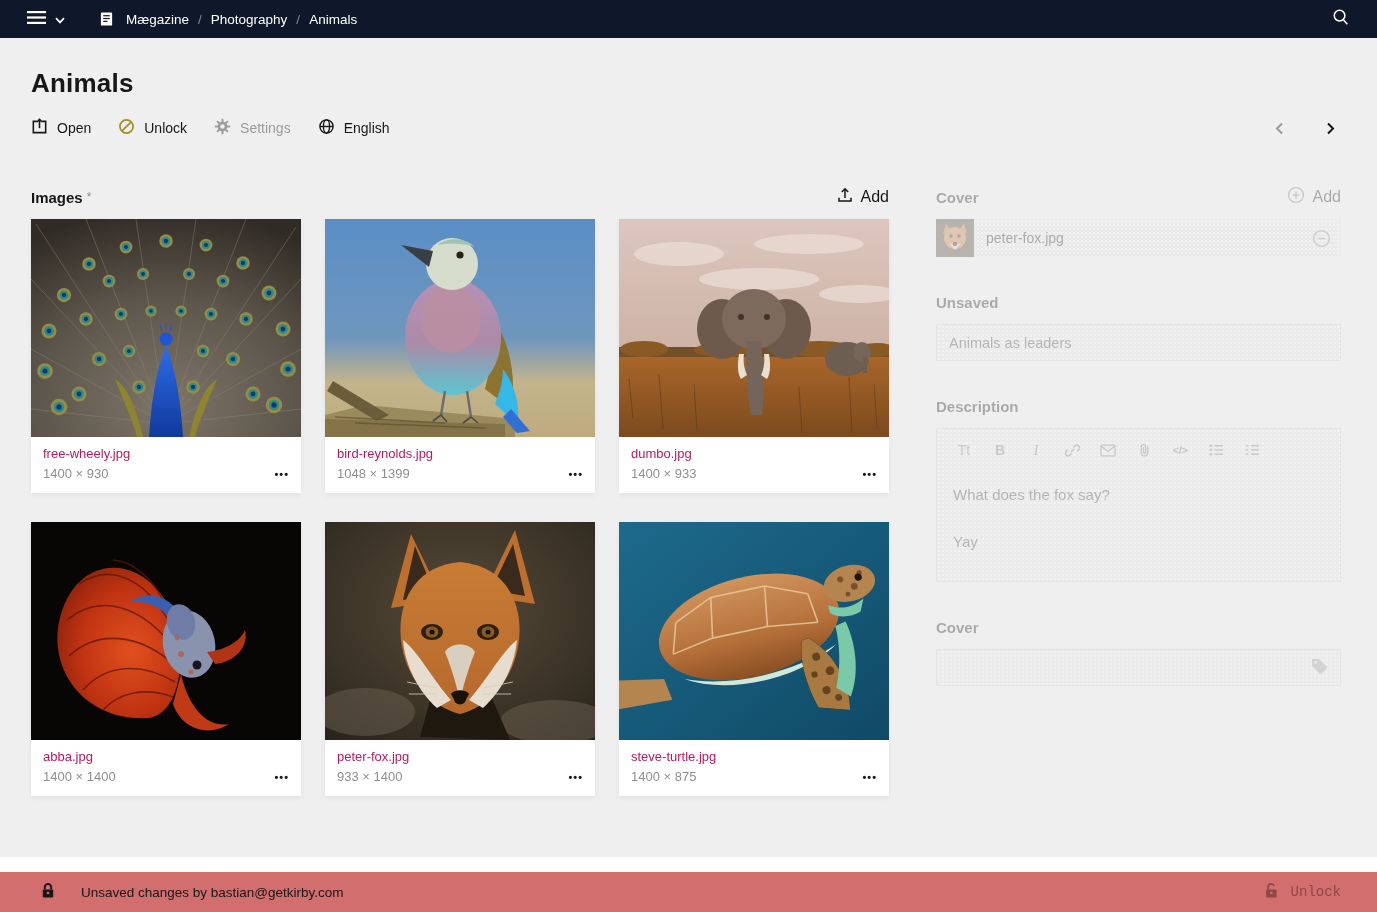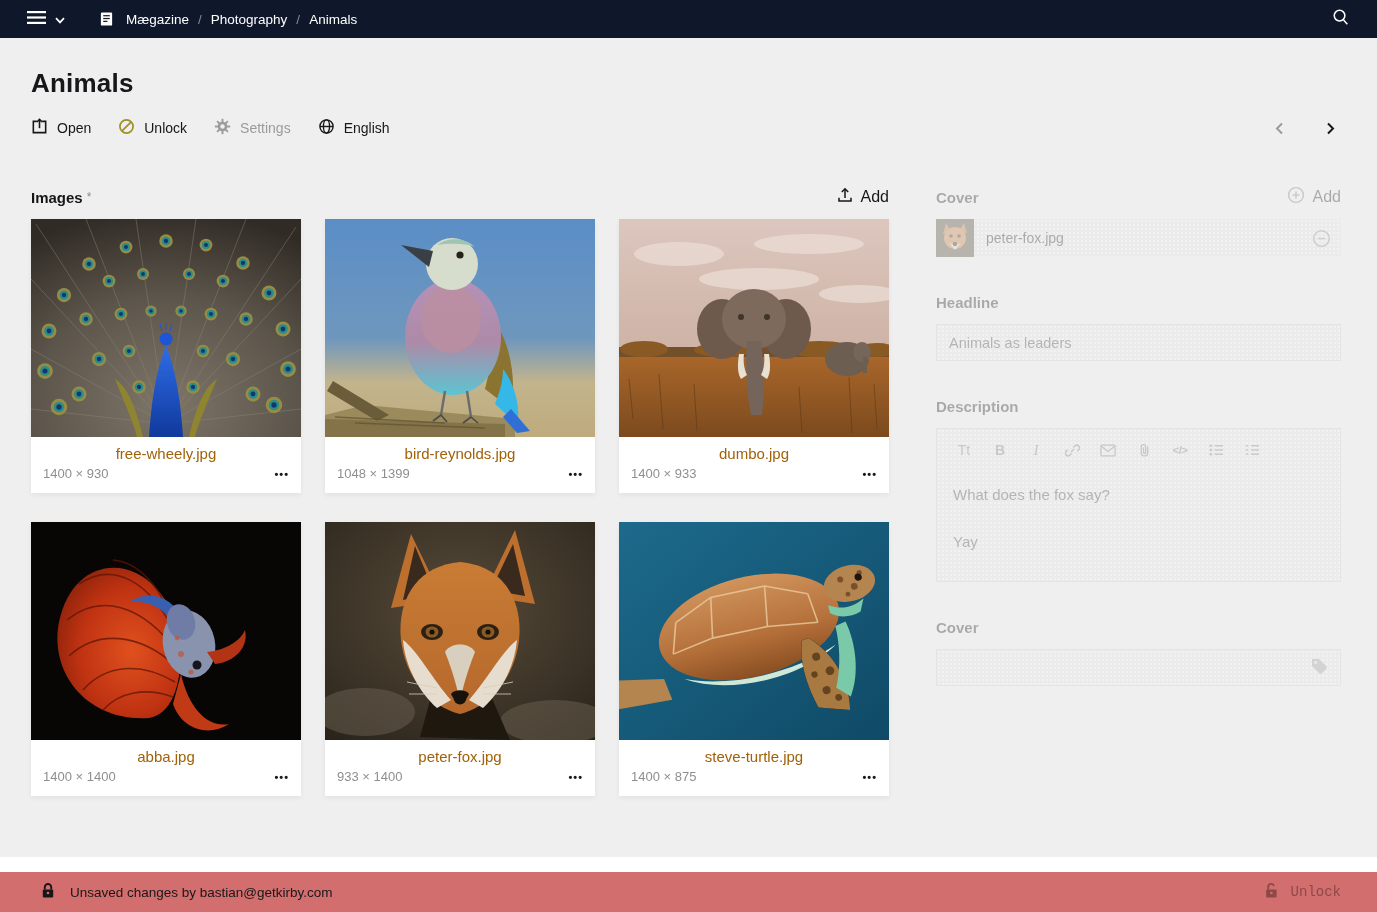--- a/index.html
+++ b/index.html
@@ -41,21 +41,21 @@
   .req { font-size:12px; color:#8f8f8f; vertical-align:super; margin-left:4px; font-weight:400; }
   .head-spacer { flex:1; }
   .add-btn { display:flex; align-items:center; gap:8px; font-size:16px; cursor:pointer; }
 
   
   .cards { display:grid; grid-template-columns:repeat(3,270px); gap:29px 24px; }
   .card { background:#fff; box-shadow:0 2px 5px rgba(22,23,26,.06); cursor:pointer; }
   .card-img { width:270px; height:218px; display:block; }
   .card-img svg { display:block; }
   .card-cap { position:relative; padding:8px 12px 10px; }
-  .card-name { font-size:15px; color:#a16207; line-height:18px;text-align:center; }
+  .card-name { font-size:13px; color:#be185d; line-height:18px; }
   .card-dims { font-size:13px; color:#8f8f8f; line-height:18px; margin-top:2px; }
   .card-opts { position:absolute; right:12px; bottom:13px; font-size:11px; font-weight:700;
     letter-spacing:1px; color:#17171a; cursor:pointer; }
 
   
   .field { margin-bottom:34px; }
   .dotted { background-color:#e3e3e3;
     background-image:radial-gradient(#fbfbfb 1px, rgba(0,0,0,0) 1.2px);
     background-size:4px 4px; }
   .cover-row { display:flex; align-items:center; height:38px; }
@@ -75,21 +75,21 @@
   .rt-tool .b { font-weight:700; font-size:14px; }
   .rt-tool .i { font-style:italic; font-family:"Liberation Serif", serif; font-size:15px; }
   .rt-tool .code { font-size:11.5px; font-weight:700; letter-spacing:-.5px; }
   .rt-body { padding:14px 16px 2px; }
   .rt-body p { font-size:15px; color:#3a3a3e; margin:0 0 27px; line-height:20px; }
 
   
   .gap-strip { height:15px; background:#fff; }
   .footer { height:40px; background:#d36e6e; display:flex; align-items:center;
     padding:0 36px 0 41px; }
-  .lock-msg { display:flex; align-items:center; gap:15px; font-size:13.5px; color:#17171a; }
+  .lock-msg { display:flex; align-items:center; gap:26px; font-size:13.5px; color:#17171a; }
   .footer-spacer { flex:1; }
   .unlock-btn { display:flex; align-items:center; gap:12px; font-size:14px;
     color:#8d4848; cursor:pointer;font-family:Liberation Mono, monospace; }
 </style>
 </head>
 <body>
 
 <header class="topbar">
   <div class="menu-btn">
     <span>
@@ -602,21 +602,21 @@
             <svg width="19" height="19" viewBox="0 0 18 18" fill="none" stroke="#8a8a8a" stroke-width="1.4">
                 <circle cx="9" cy="9" r="7.4"></circle>
                 <line x1="5.5" y1="9" x2="12.5" y2="9"></line>
               </svg>
           </span>
         </div>
       </div>
 
       <div class="field">
         <div class="section-head">
-          <span class="section-label">Headline</span>
+          <span class="section-label">Unsaved</span>
         </div>
         <div class="text-input dotted">
           <span>Animals as leaders</span>
         </div>
       </div>
 
       <div class="field">
         <div class="section-head">
           <span class="section-label">Description</span>
         </div>

